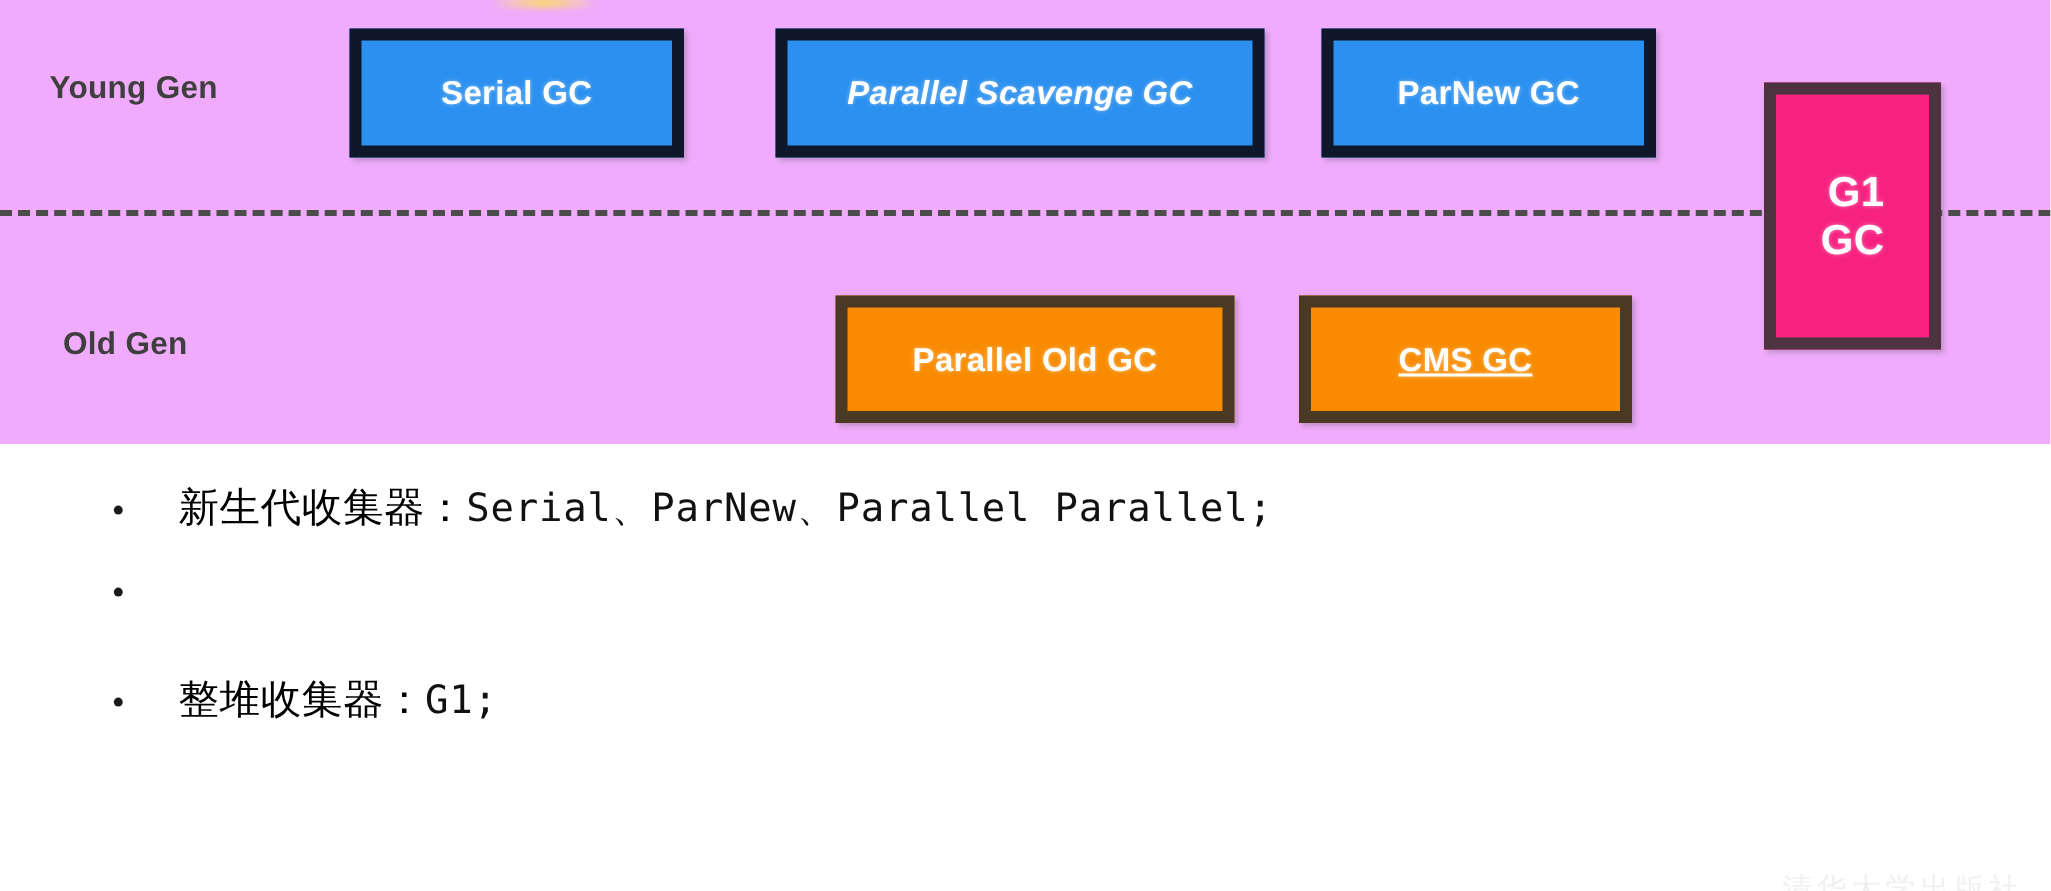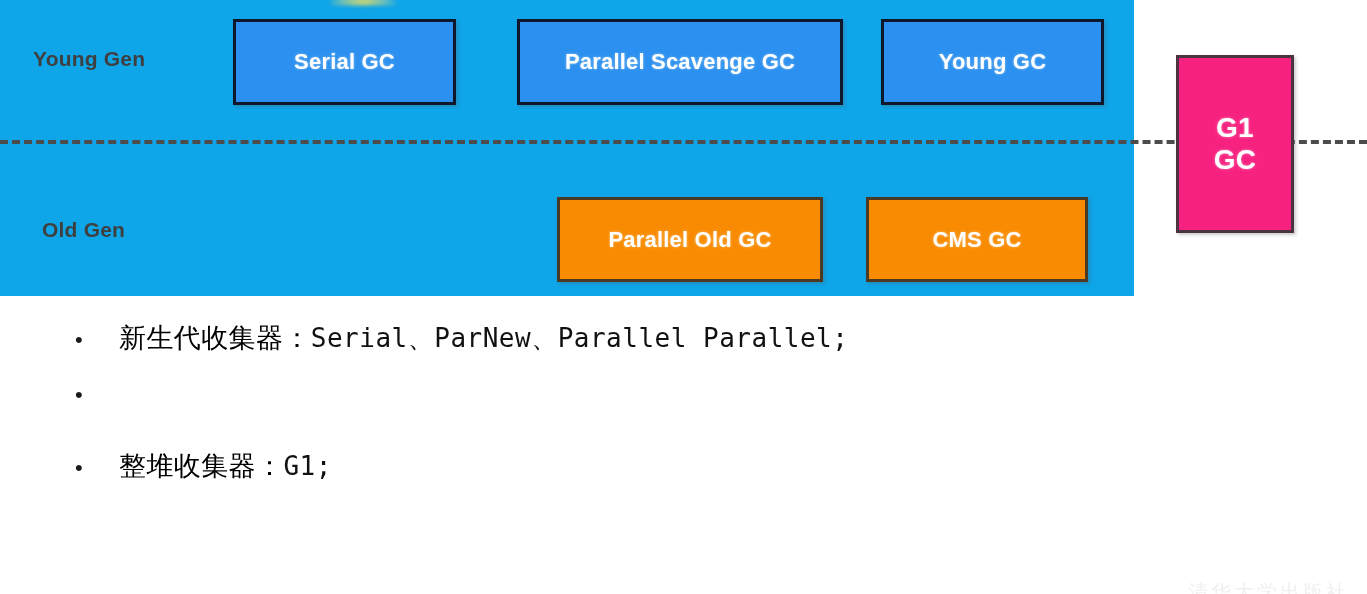--- a/index.html
+++ b/index.html
@@ -13,23 +13,23 @@
     overflow: hidden;
     font-family: "Liberation Sans", sans-serif;
     position: relative;
   }
 
   
   #diagram-panel {
     position: absolute;
     left: 0;
     top: 0;
-    width: 1134px;
+    width: 1367px;
     height: 296px;
-    background: #0ea5e9;
+    background: #f0abfc;
   }
 
   
   #top-yellow-fragment {
     position: absolute;
     left: 330px;
     top: -7px;
     width: 66px;
     height: 12px;
     background: radial-gradient(ellipse at 50% 100%, #ffe14d 0%, rgba(255,232,120,0.35) 55%, rgba(255,255,255,0) 80%);
@@ -59,43 +59,43 @@
     border-top: 4px dashed #4c4c4c;
   }
 
   
   .gc-box {
     position: absolute;
     box-sizing: border-box;
     display: flex;
     align-items: center;
     justify-content: center;
-    text-align: center;
+    text-align: right;
     color: #ffffff;
     font-weight: bold;
     font-size: 22px;
     line-height: 1.16;
     letter-spacing: 0.2px;
-    border: 3px solid #0f172a;
+    border: 8px solid #0f172a;
     box-shadow: 2px 2px 3px rgba(90,90,90,0.30);
     text-shadow: 0 0 3px rgba(255,255,255,0.45);
     white-space: pre-line;
   }
   .gc-young { background: #2b90ef; }
   .gc-old   { background: #f98b02; border-color: #4a3a24; }
   .gc-full  { background: #f72180; border-color: #4d3340; z-index: 5; }
 
   
   #box-serial-gc             { left: 233px; top: 19px;  width: 223px; height: 86px; }
-  #box-parallel-scavenge-gc  { left: 517px; top: 19px;  width: 326px; height: 86px; }
+  #box-parallel-scavenge-gc  { left: 517px; top: 19px;  width: 326px; height: 86px; font-style: italic; }
   #box-parnew-gc             { left: 881px; top: 19px;  width: 223px; height: 86px; }
   
   #box-serial-old-gc         { left: 233px; top: 197px; width: 223px; height: 85px; }
   #box-parallel-old-gc       { left: 557px; top: 197px; width: 266px; height: 85px; }
-  #box-cms-gc                { left: 866px; top: 197px; width: 222px; height: 85px; }
+  #box-cms-gc                { left: 866px; top: 197px; width: 222px; height: 85px; text-decoration: underline; }
   
   #box-g1-gc                 { left: 1176px; top: 55px; width: 118px; height: 178px; font-size: 28px; }
 
   
   #bullet-list {
     position: absolute;
     left: 0;
     top: 320px;
     width: 1367px;
   }
@@ -153,21 +153,21 @@
   <div class="gen-label" id="label-young-gen">Young Gen</div>
 
   <div class="gen-label" id="label-old-gen">Old Gen</div>
 
   <div id="gen-divider"></div>
 
   <div class="gc-box gc-young" id="box-serial-gc">Serial GC</div>
 
   <div class="gc-box gc-young" id="box-parallel-scavenge-gc">Parallel Scavenge GC</div>
 
-  <div class="gc-box gc-young" id="box-parnew-gc">Young GC</div>
+  <div class="gc-box gc-young" id="box-parnew-gc">ParNew GC</div>
 
 
   <div class="gc-box gc-old" id="box-parallel-old-gc">Parallel Old GC</div>
 
   <div class="gc-box gc-old" id="box-cms-gc">CMS GC</div>
 
   <div class="gc-box gc-full" id="box-g1-gc">G1
 GC</div>
 </div>
 

